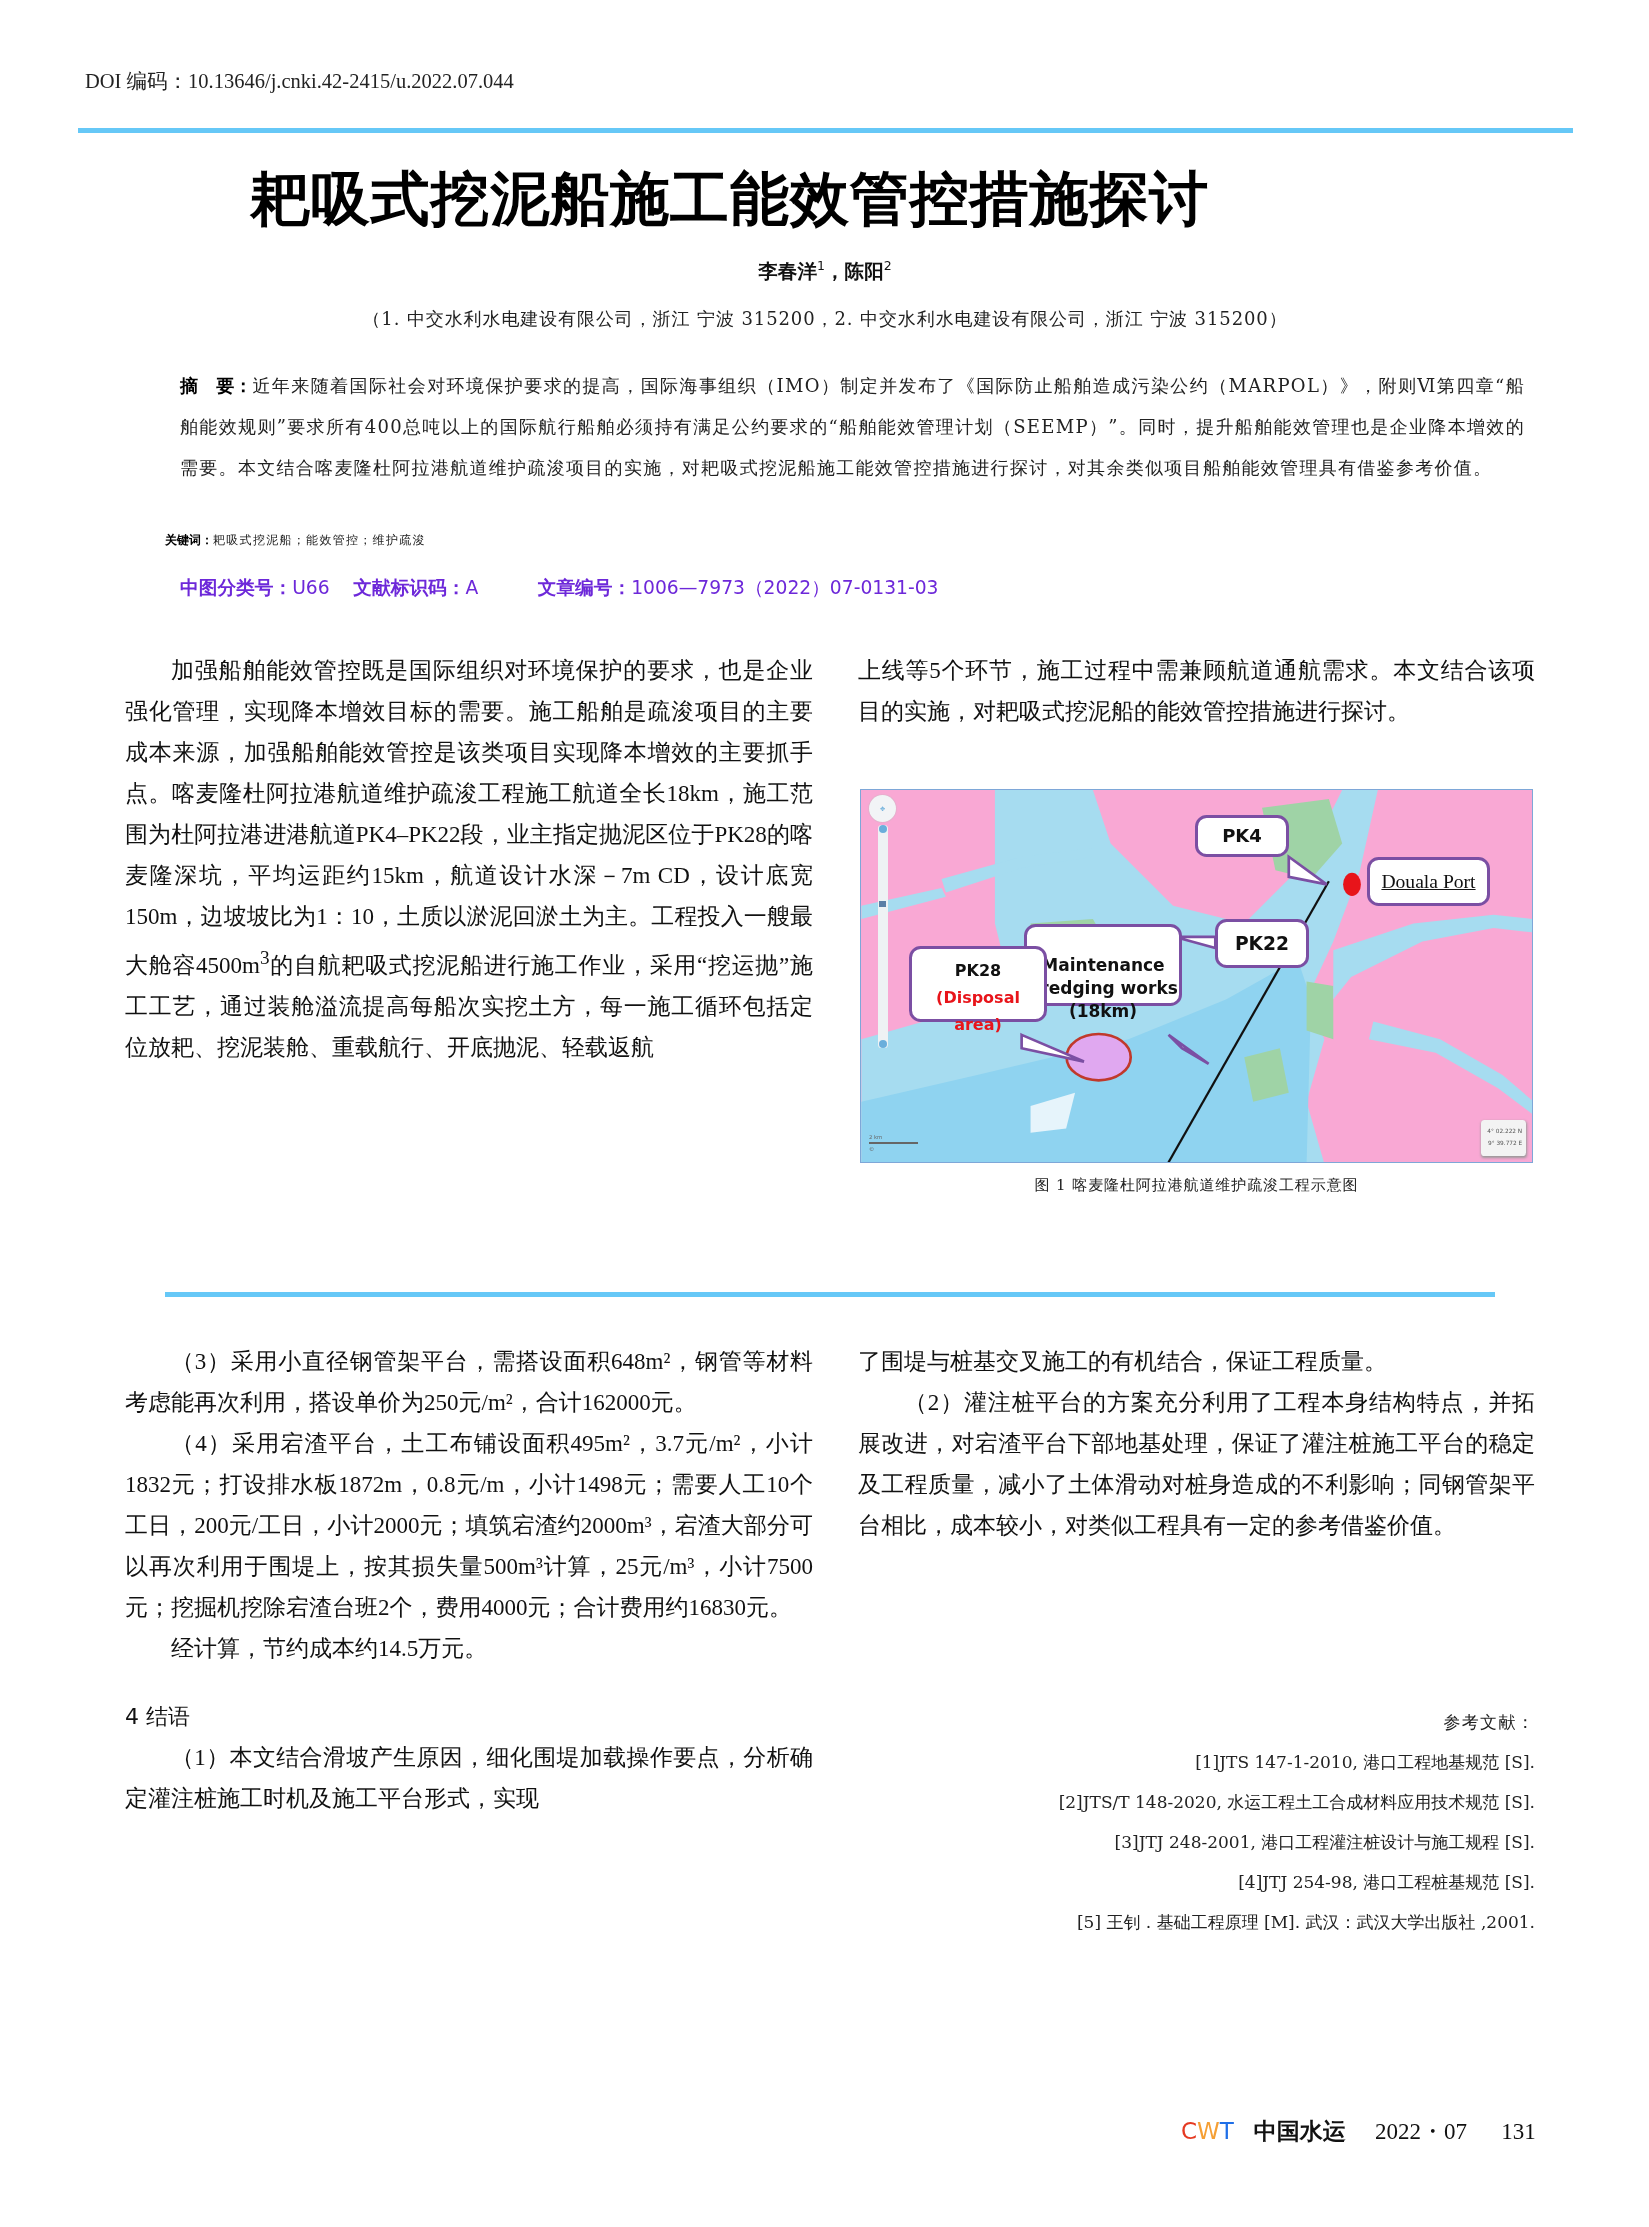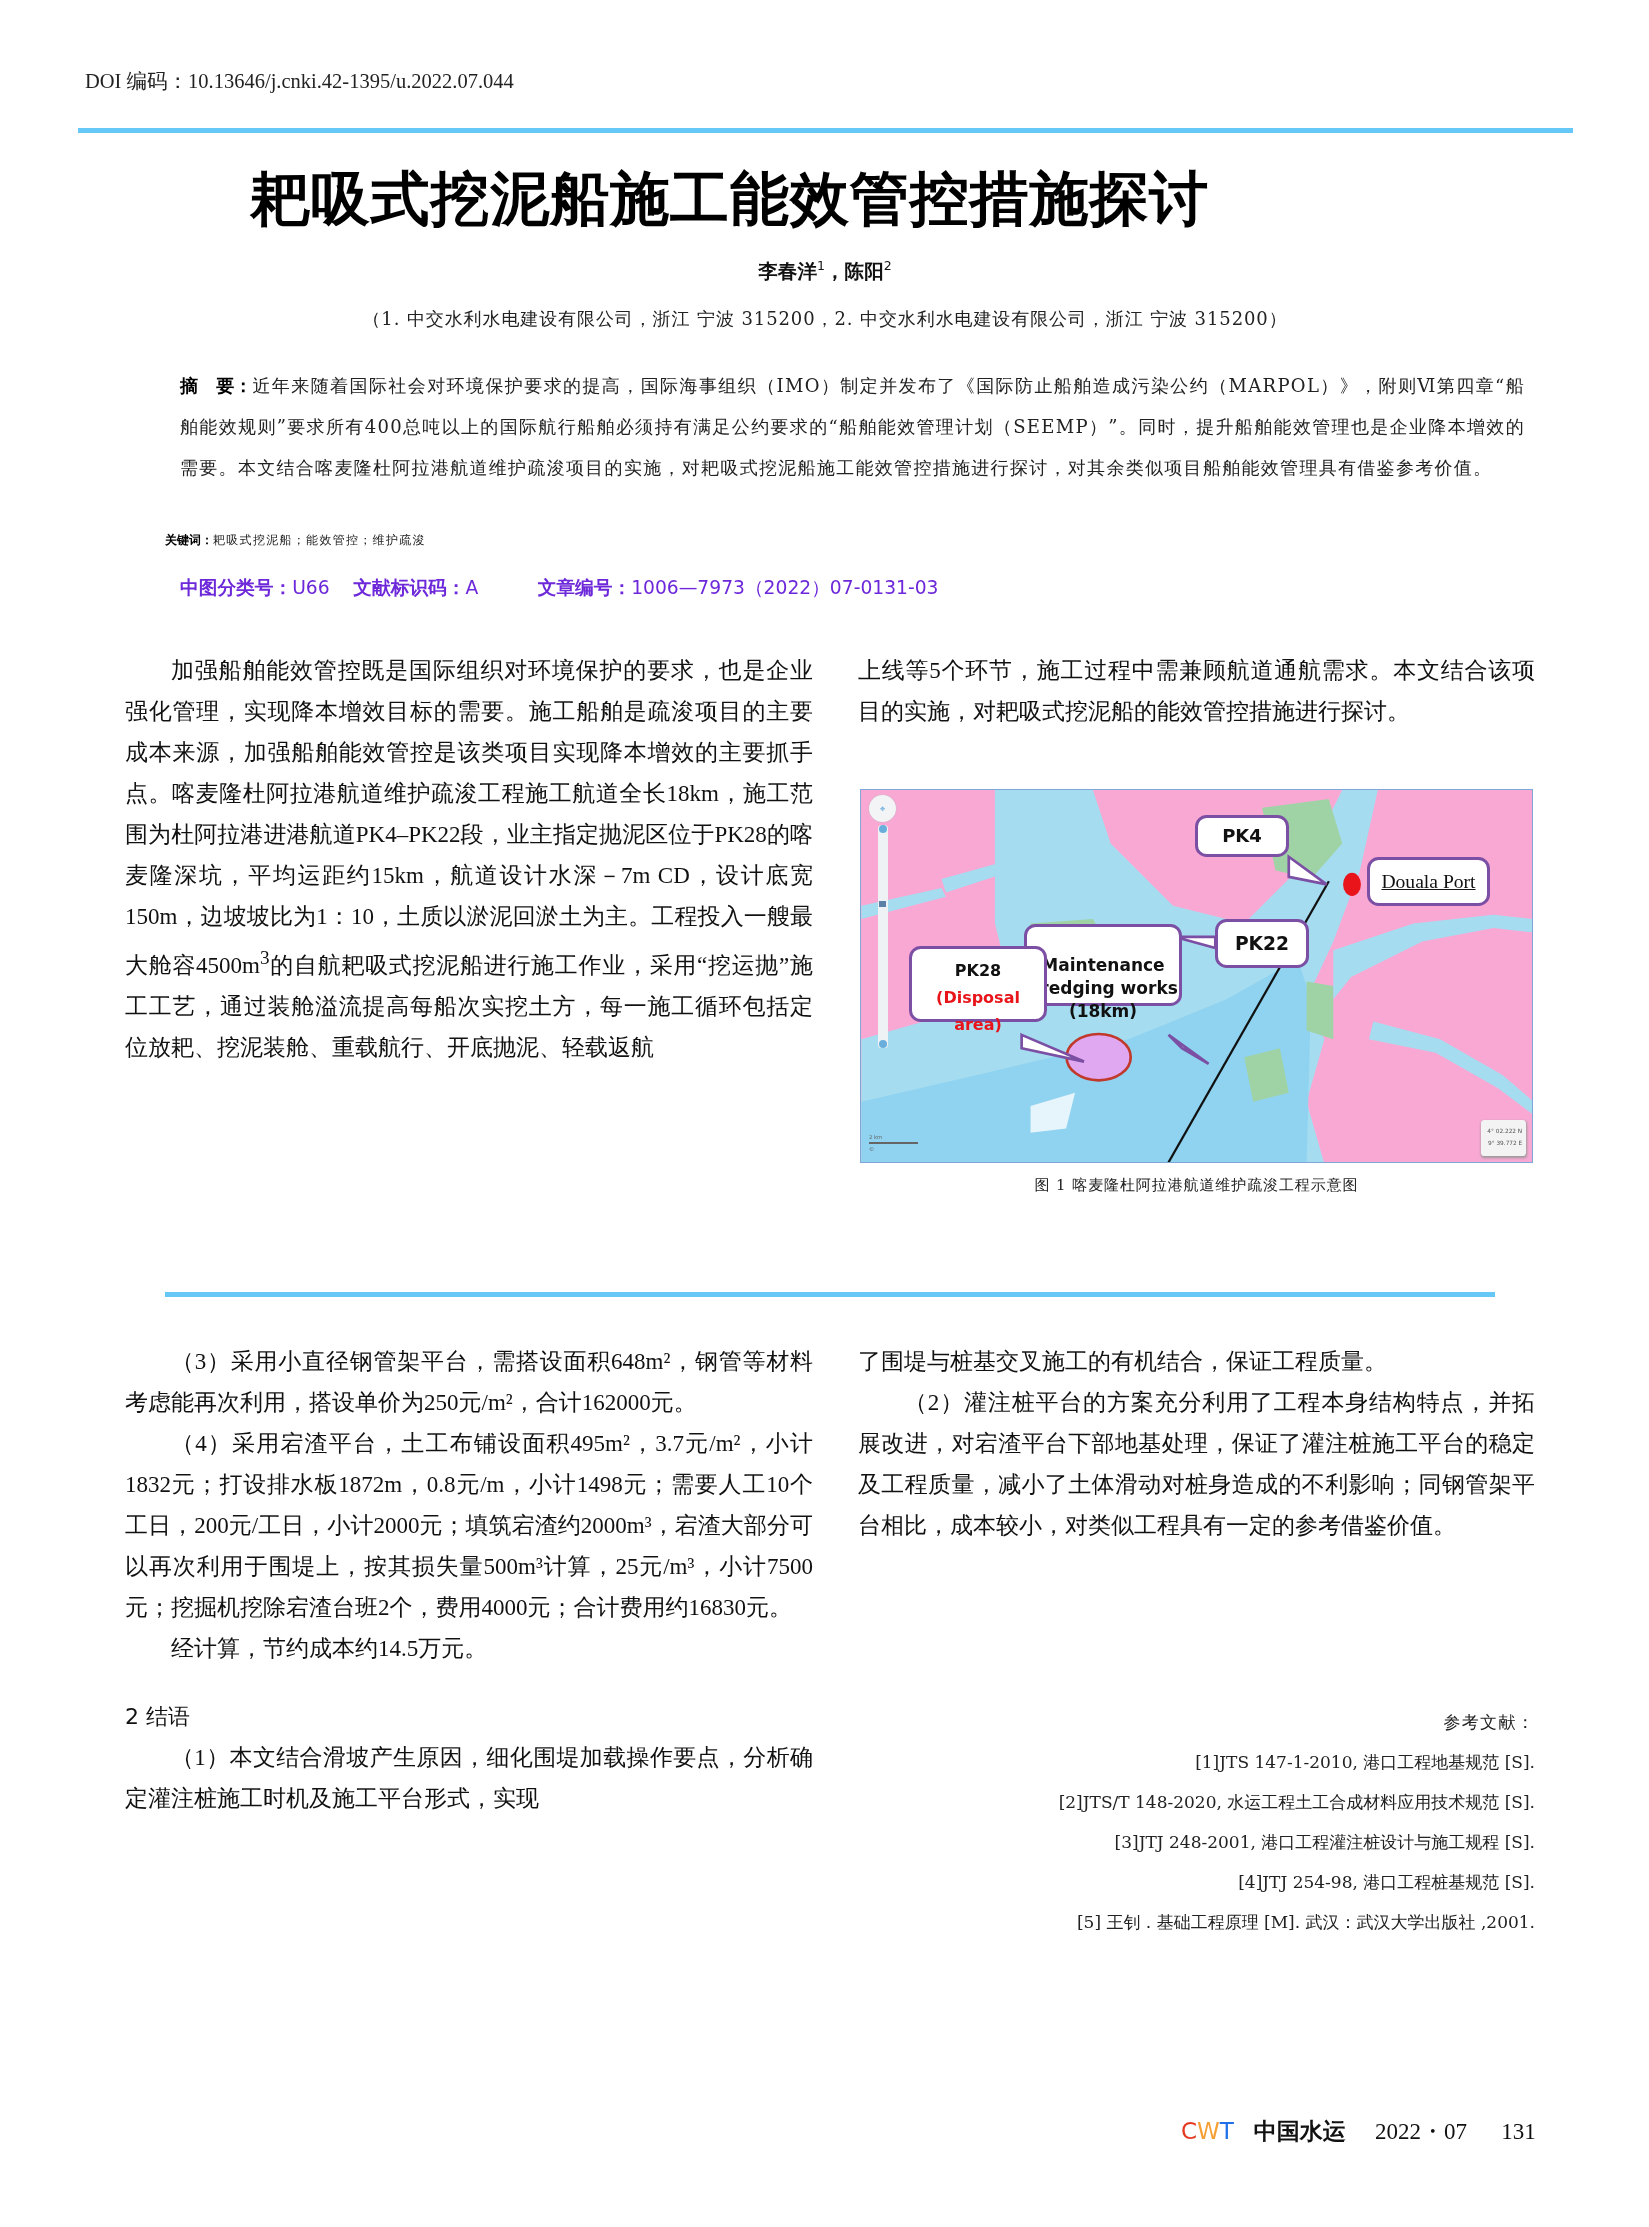--- a/index.html
+++ b/index.html
@@ -56,21 +56,21 @@
   .footer .c { color: #e53a22; font-family: "DejaVu Sans", sans-serif; }
   .footer .w { color: #f59f34; font-family: "DejaVu Sans", sans-serif; }
   .footer .t { color: #1f6fe8; font-family: "DejaVu Sans", sans-serif; }
   .footer .jn { font-family: "DejaVu Serif", serif; font-weight: bold; margin-left: 12.5px; }
   .footer .iss { font-family: "Liberation Serif", serif; margin-left: 22px; }
   .footer .pg { font-family: "Liberation Serif", serif; margin-left: 27px; }
 </style>
 </head>
 <body>
 
-<div class="doi">DOI 编码：10.13646/j.cnki.42-1395/u.2022.07.044</div>
+<div class="doi">DOI 编码：10.13646/j.cnki.42-2415/u.2022.07.044</div>
 <div class="top-rule"></div>
 
 <h1 class="title">耙吸式挖泥船施工能效管控措施探讨</h1>
 
 <div class="authors">
   <span>李春洋</span><sup>1</sup><span>，</span><span>陈阳</span><sup>2</sup>
 </div>
 
 <div class="affil">（1. 中交水利水电建设有限公司，浙江 宁波 315200，2. 中交水利水电建设有限公司，浙江 宁波 315200）</div>
 
@@ -153,21 +153,21 @@
 </div>
 
 <div class="caption">图 1  喀麦隆杜阿拉港航道维护疏浚工程示意图</div>
 
 <div class="mid-rule"></div>
 
 <div class="col left-bottom">
   <p>（3）采用小直径钢管架平台，需搭设面积648m²，钢管等材料考虑能再次利用，搭设单价为250元/m²，合计162000元。</p>
   <p>（4）采用宕渣平台，土工布铺设面积495m²，3.7元/m²，小计1832元；打设排水板1872m，0.8元/m，小计1498元；需要人工10个工日，200元/工日，小计2000元；填筑宕渣约2000m³，宕渣大部分可以再次利用于围堤上，按其损失量500m³计算，25元/m³，小计7500元；挖掘机挖除宕渣台班2个，费用4000元；合计费用约16830元。</p>
   <p>经计算，节约成本约14.5万元。</p>
-  <p class="section-h">2 结语</p>
+  <p class="section-h">4 结语</p>
   <p>（1）本文结合滑坡产生原因，细化围堤加载操作要点，分析确定灌注桩施工时机及施工平台形式，实现</p>
 </div>
 
 <div class="col right-bottom">
   <p class="noindent">了围堤与桩基交叉施工的有机结合，保证工程质量。</p>
   <p>（2）灌注桩平台的方案充分利用了工程本身结构特点，并拓展改进，对宕渣平台下部地基处理，保证了灌注桩施工平台的稳定及工程质量，减小了土体滑动对桩身造成的不利影响；同钢管架平台相比，成本较小，对类似工程具有一定的参考借鉴价值。</p>
 </div>
 
 <div class="refs">
   <div class="ref-title">参考文献：</div>

